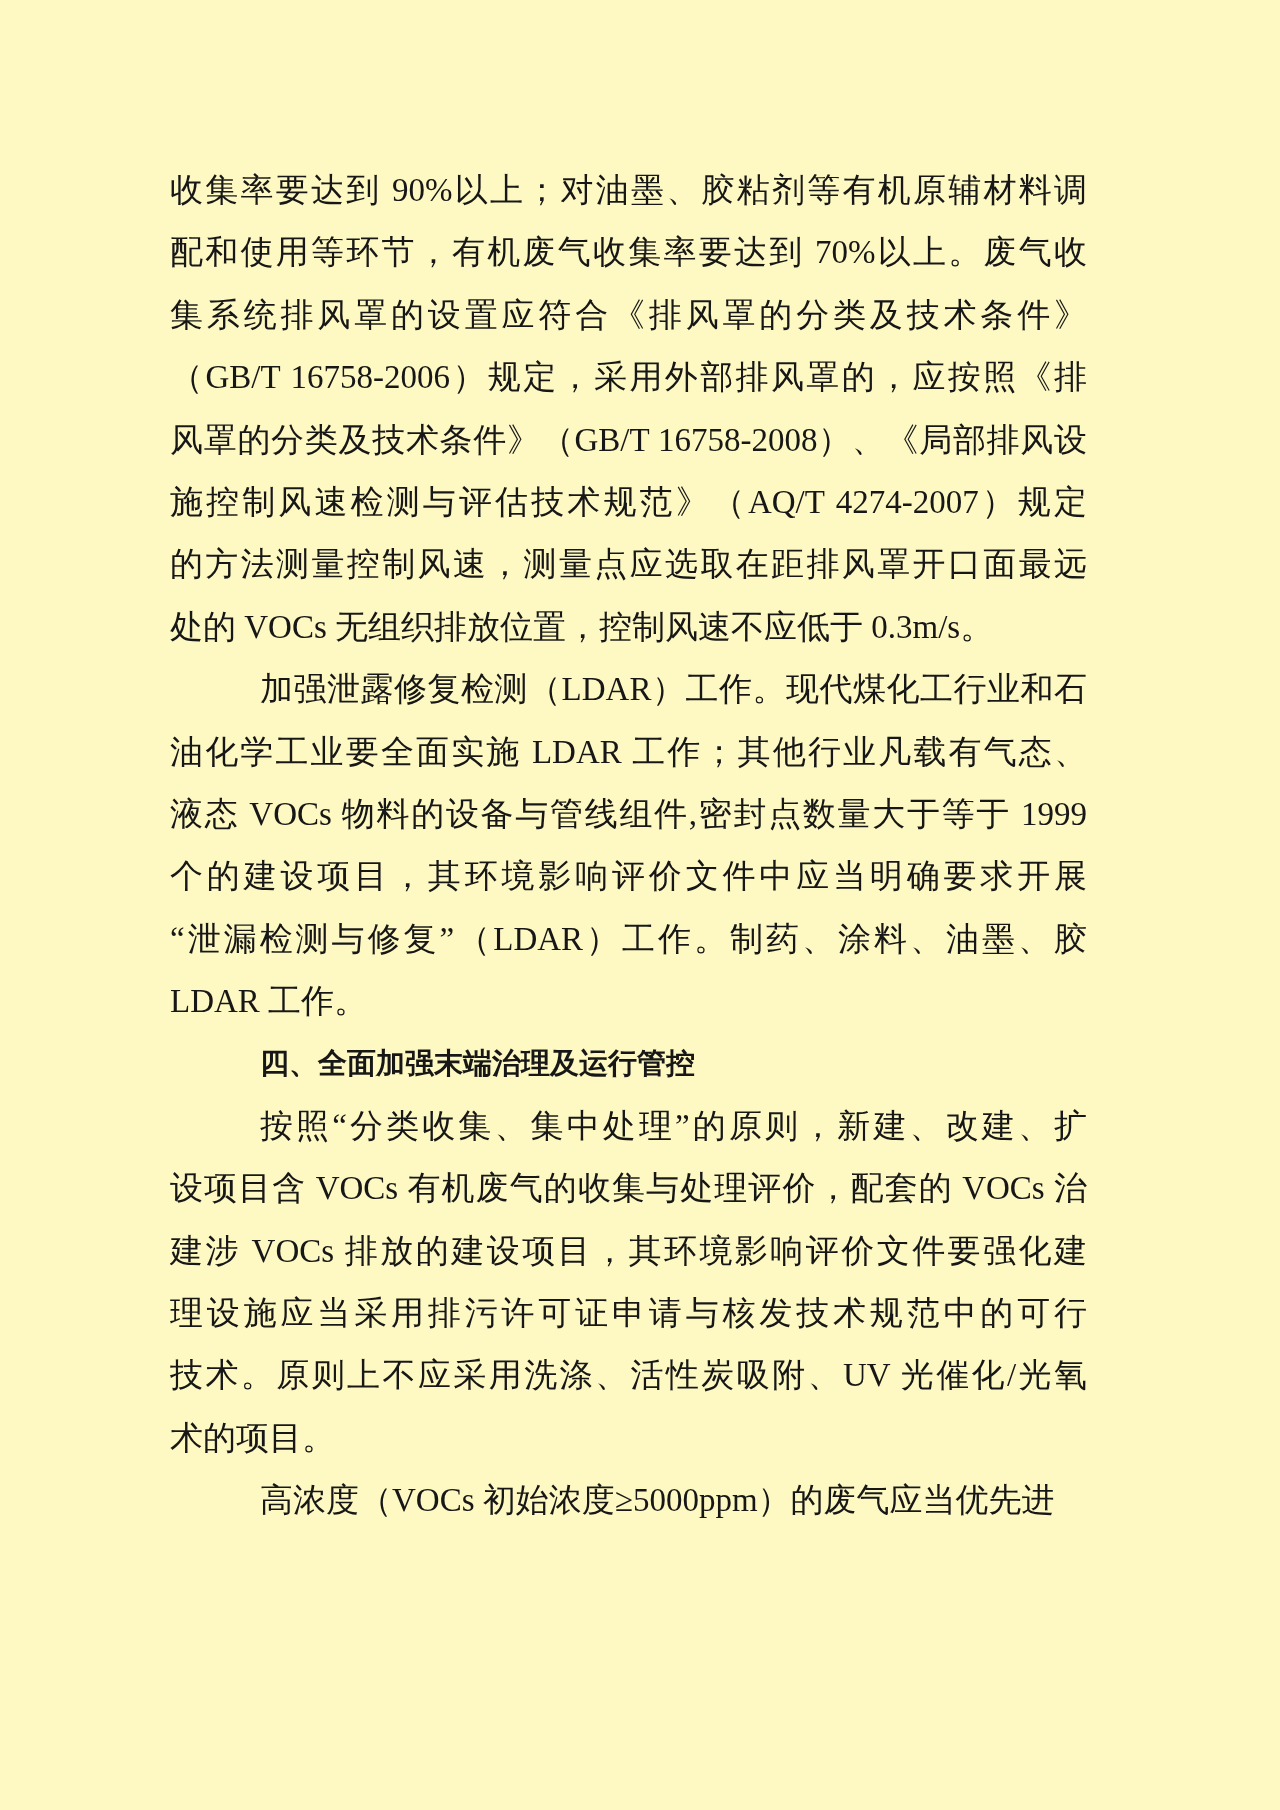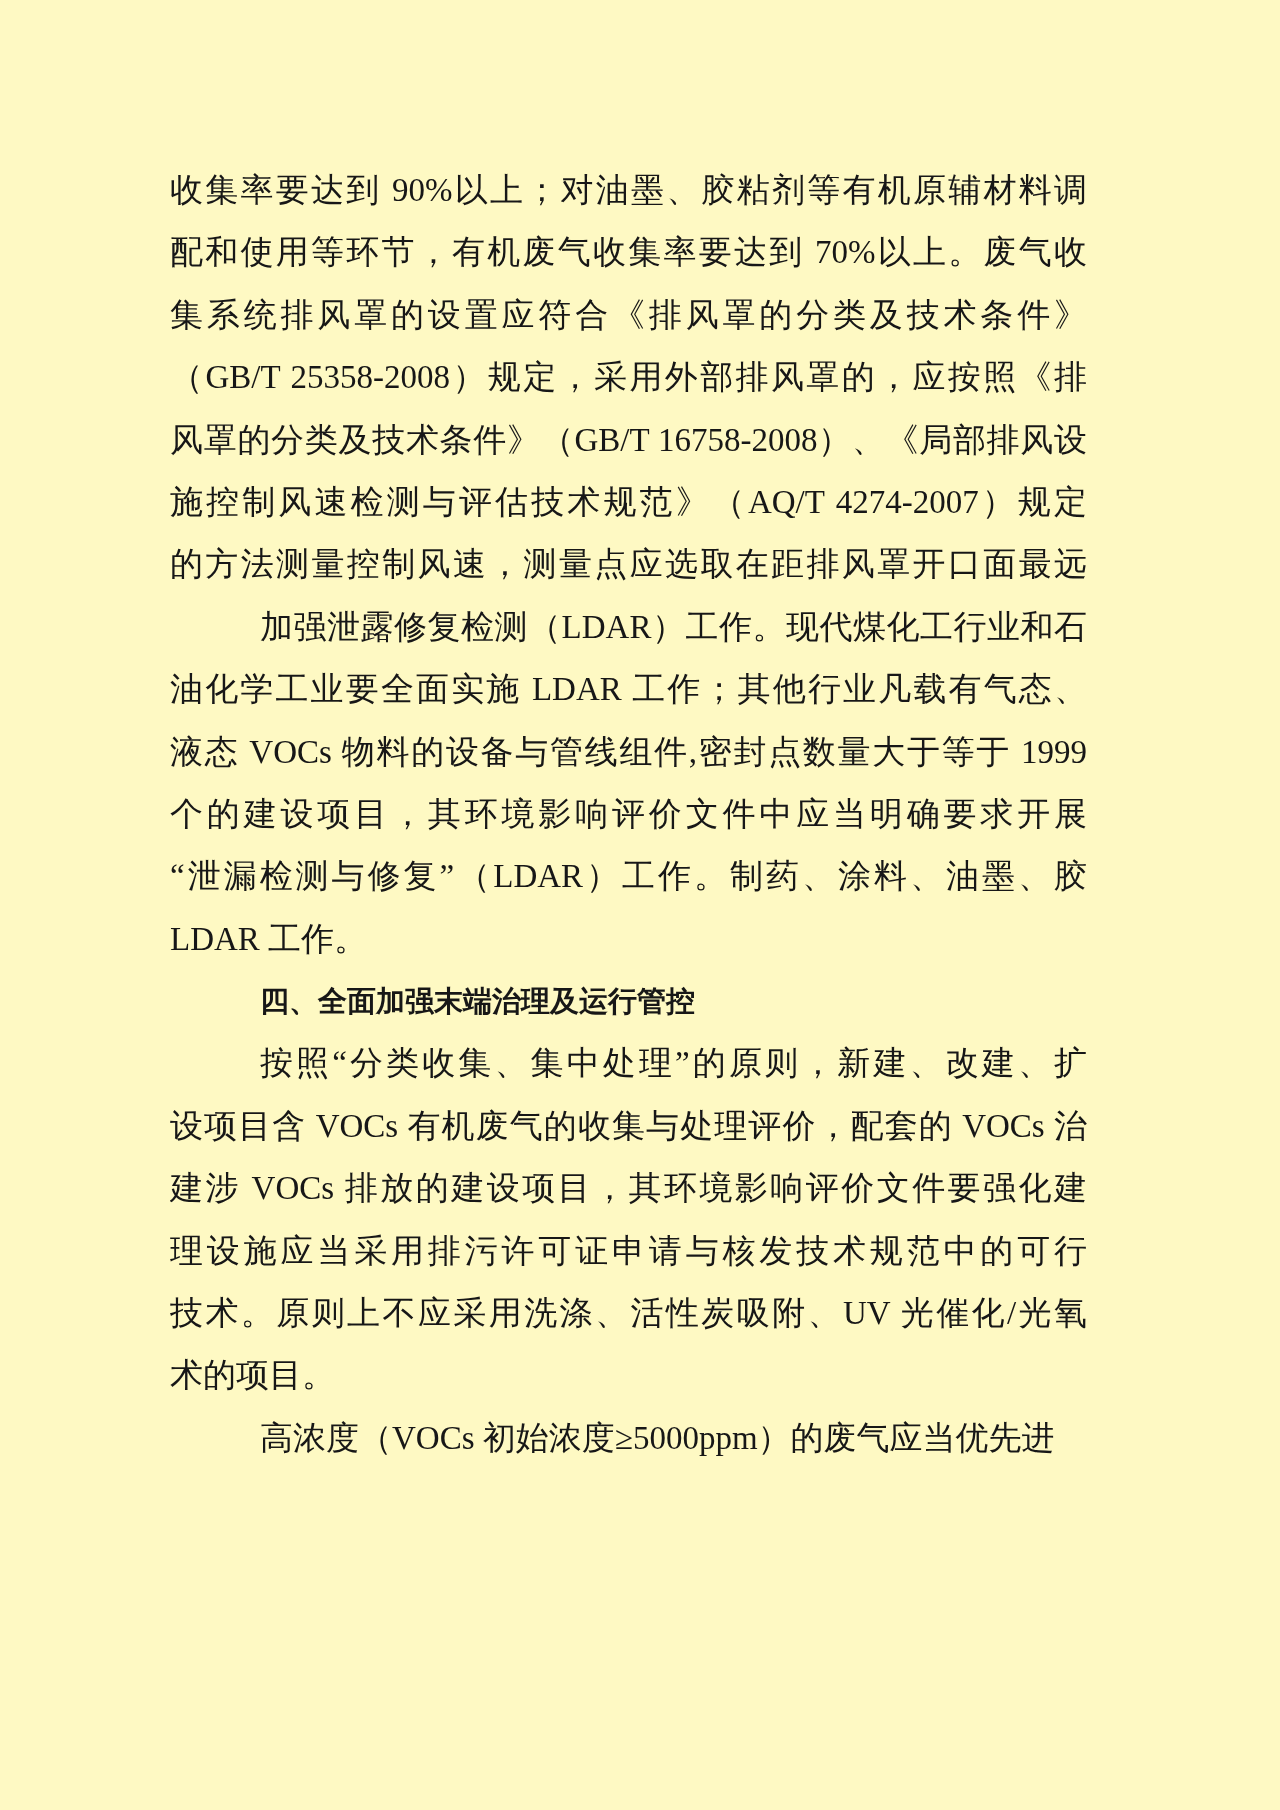--- a/index.html
+++ b/index.html
@@ -44,24 +44,25 @@
   }
 </style>
 </head>
 <body>
 
 <div class="page" style="background: #fef9c3; padding-left: 12px;">
   <div class="text-block">
       <div class="line justify" style="color: rgb(23, 23, 23);">收集率要达到 90%以上；对油墨、胶粘剂等有机原辅材料调</div>
       <div class="line justify" style="color: rgb(23, 23, 23);">配和使用等环节，有机废气收集率要达到 70%以上。废气收</div>
       <div class="line justify" style="color: rgb(23, 23, 23);">集系统排风罩的设置应符合《排风罩的分类及技术条件》</div>
-      <div class="line justify" style="color: rgb(23, 23, 23);">（GB/T 25358-2008）规定，采用外部排风罩的，应按照《排</div>
+      <div class="line justify" style="color: rgb(23, 23, 23);">（GB/T 16758-2006）规定，采用外部排风罩的，应按照《排</div>
       <div class="line justify" style="color: rgb(23, 23, 23);">风罩的分类及技术条件》（GB/T 16758-2008）、《局部排风设</div>
       <div class="line justify" style="color: rgb(23, 23, 23);">施控制风速检测与评估技术规范》（AQ/T 4274-2007）规定</div>
       <div class="line justify" style="color: rgb(23, 23, 23);">的方法测量控制风速，测量点应选取在距排风罩开口面最远</div>
+      <div class="line" style="color: rgb(23, 23, 23);">处的 VOCs 无组织排放位置，控制风速不应低于 0.3m/s。</div>
       <div class="line justify indent" style="color: rgb(23, 23, 23);">加强泄露修复检测（LDAR）工作。现代煤化工行业和石</div>
       <div class="line justify" style="color: rgb(23, 23, 23);">油化学工业要全面实施 LDAR 工作；其他行业凡载有气态、</div>
       <div class="line justify" style="color: rgb(23, 23, 23);">液态 VOCs 物料的设备与管线组件,密封点数量大于等于 1999</div>
       <div class="line justify" style="color: rgb(23, 23, 23);">个的建设项目，其环境影响评价文件中应当明确要求开展</div>
       <div class="line justify" style="color: rgb(23, 23, 23);">“泄漏检测与修复”（LDAR）工作。制药、涂料、油墨、胶</div>
       <div class="line" style="color: rgb(23, 23, 23);">LDAR 工作。</div>
       <div class="line indent heading" style="color: rgb(23, 23, 23);">四、全面加强末端治理及运行管控</div>
       <div class="line justify indent" style="color: rgb(23, 23, 23);">按照“分类收集、集中处理”的原则，新建、改建、扩</div>
       <div class="line justify" style="color: rgb(23, 23, 23);">设项目含 VOCs 有机废气的收集与处理评价，配套的 VOCs 治</div>
       <div class="line justify" style="color: rgb(23, 23, 23);">建涉 VOCs 排放的建设项目，其环境影响评价文件要强化建</div>

